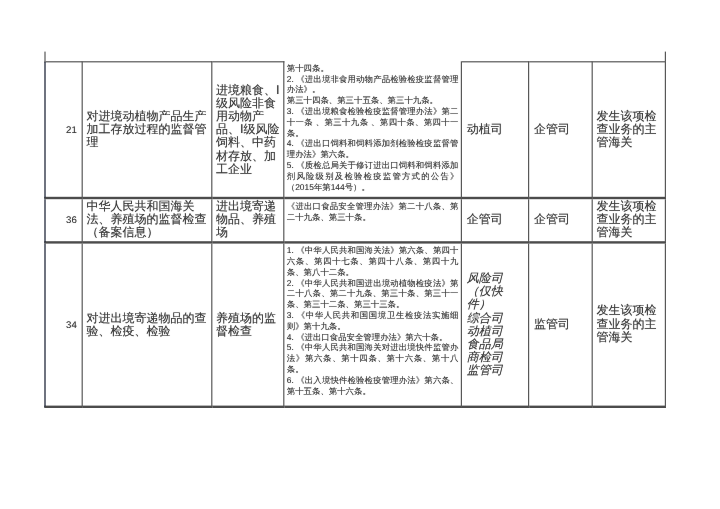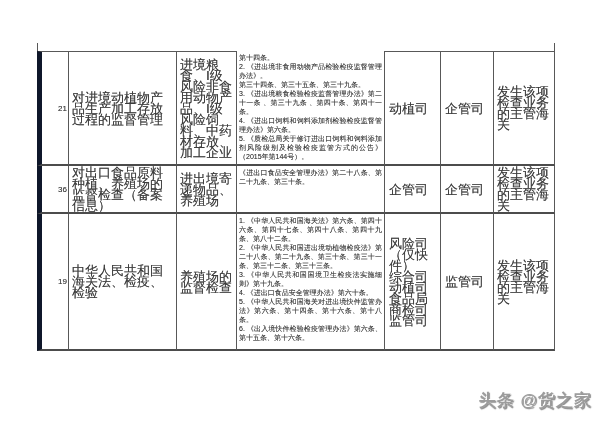--- a/index.html
+++ b/index.html
@@ -11,41 +11,41 @@
   table.duty-table{
     position:absolute;left:37px;top:51px;width:518px;
     border-collapse:separate;border-spacing:0;table-layout:fixed;
   }
   td{
     box-sizing:border-box;
     border-right:1px solid #585858;
     border-bottom:2px solid #4c4c4c;
     vertical-align:middle;
     padding:1px 3px;
-    font-size:13px;line-height:11px;
+    font-size:10px;line-height:11px;
     color:#3c3c3c;
     text-shadow:0 0 0.6px rgba(70,70,70,0.6);
     overflow:hidden;
   }
-  tr td:first-child{border-left:5px solid #0f172a;padding-left:16px;}
+  tr td:first-child{border-left:1px solid #0f172a;padding-left:16px;}
   tr.row-first td{border-top:1px solid #585858;}
   tr.row-first td.c-legal{border-top:none;}
   tr.h-21{height:115px;}
   tr.h-22{height:30px;}
   tr.h-23{height:137px;}
   .c-num{text-align:center;font-size:8px;}
   .c-duty,.c-obj{text-align:left;}
   .c-legal{
     position:relative;vertical-align:top;
     font-size:7px;line-height:9px;text-align:justify;
     padding:2px 2px 1px 2px;
   }
   .legal-body{white-space:pre-line;}
   .c-dept{padding-left:4px;}
-  .dept-lines{white-space:pre-line;}
+  .dept-lines{white-space:pre-line;font-style:italic;}
   .c-customs{text-align:left;margin-top:26px;}
   
   .stub{position:absolute;width:1px;height:8px;background:#585858;top:43px;}
   .stub-left{left:37px;}
   .stub-right{left:554px;}
   
   .watermark{
     position:absolute;top:389px;right:8px;
     font-size:17px;font-weight:bold;letter-spacing:1px;
     color:#9c9c9c;
@@ -85,33 +85,33 @@
 4. 《进出口饲料和饲料添加剂检验检疫监督管理办法》第六条。
 5. 《质检总局关于修订进出口饲料和饲料添加剂风险级别及检验检疫监管方式的公告》（2015年第144号）。</div>
       </td>
       <td class="c-dept">动植司</td>
       <td class="c-dept">企管司</td>
       <td class="c-customs">发生该项检查业务的主管海关</td>
     </tr>
 
     <tr class="h-22">
       <td class="c-num">36</td>
-      <td class="c-duty">对出口食品原料种植、养殖场的监督检查（备案信息）</td>
+      <td class="c-duty">中华人民共和国海关法、养殖场的监督检查（备案信息）</td>
       <td class="c-obj">进出境寄递物品、养殖场</td>
       <td class="c-legal">
         <div class="legal-body">《进出口食品安全管理办法》第二十八条、第二十九条、第三十条。</div>
       </td>
       <td class="c-dept">企管司</td>
       <td class="c-dept">企管司</td>
       <td class="c-customs">发生该项检查业务的主管海关</td>
     </tr>
 
     <tr class="h-23">
-      <td class="c-num">19</td>
-      <td class="c-duty">中华人民共和国海关法、检疫、检验</td>
+      <td class="c-num">34</td>
+      <td class="c-duty">对进出境寄递物品的查验、检疫、检验</td>
       <td class="c-obj">养殖场的监督检查</td>
       <td class="c-legal">
         <div class="legal-body">1. 《中华人民共和国海关法》第六条、第四十六条、第四十七条、第四十八条、第四十九条、第八十二条。
 2. 《中华人民共和国进出境动植物检疫法》第二十八条、第二十九条、第三十条、第三十一条、第三十二条、第三十三条。
 3. 《中华人民共和国国境卫生检疫法实施细则》第十九条。
 4. 《进出口食品安全管理办法》第六十条。
 5. 《中华人民共和国海关对进出境快件监管办法》第六条、第十四条、第十六条、第十八条。
 6. 《出入境快件检验检疫管理办法》第六条、第十五条、第十六条。</div>
       </td>
       <td class="c-dept">
@@ -121,17 +121,14 @@
 食品局
 商检司
 监管司</div>
       </td>
       <td class="c-dept">监管司</td>
       <td class="c-customs">发生该项检查业务的主管海关</td>
     </tr>
   </tbody>
     </table>
 
-  <div class="watermark">
-    <span>头条 @货之家</span>
-  </div>
 
 </div>
 
 </body></html>

